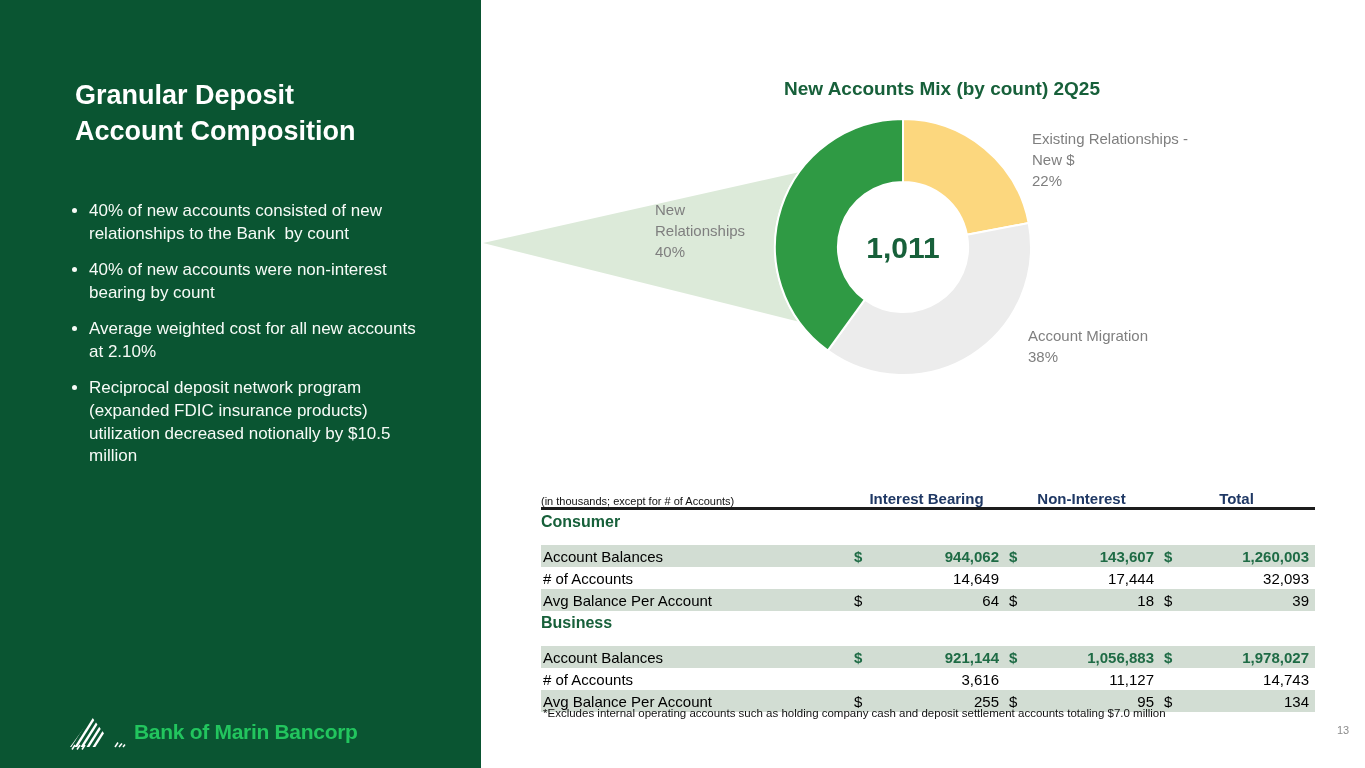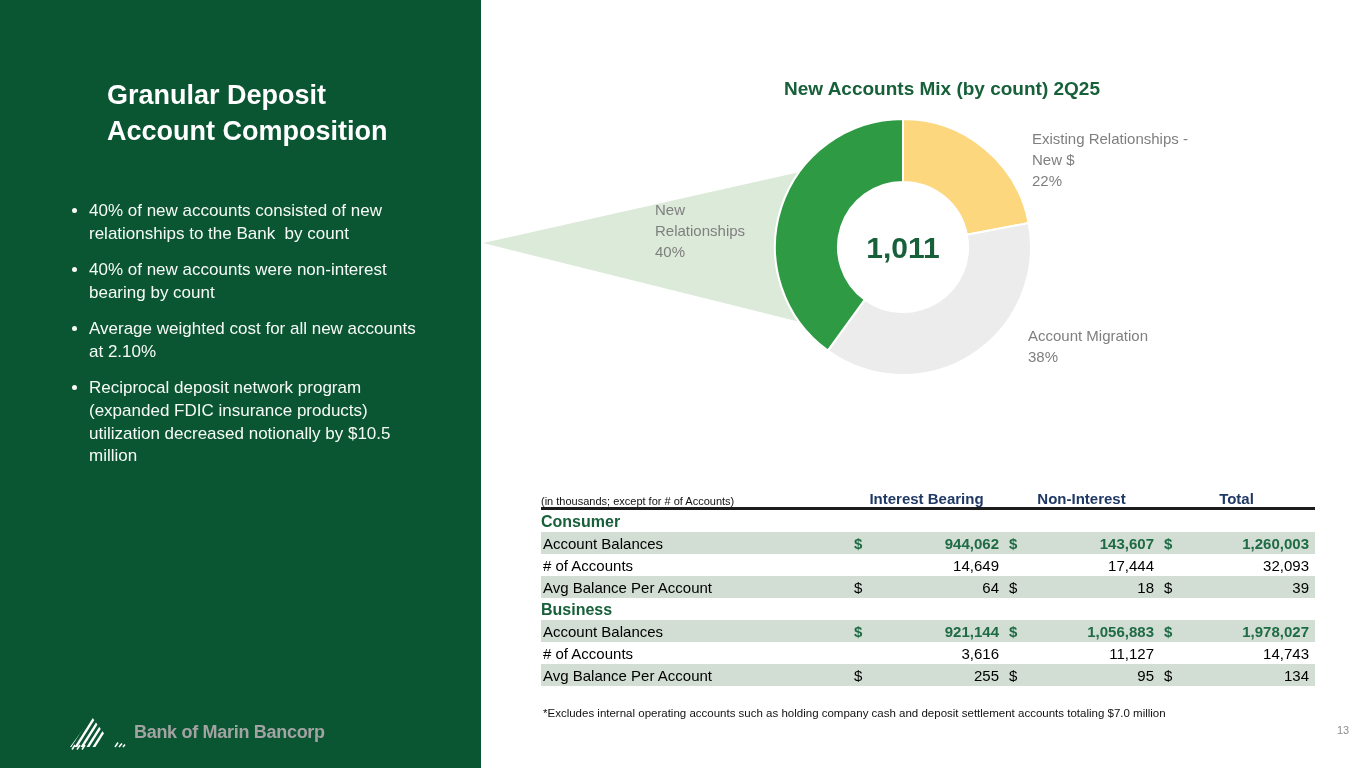--- a/index.html
+++ b/index.html
@@ -5,26 +5,26 @@
   * { margin:0; padding:0; box-sizing:border-box; }
   html,body { background:#888; }
   .slide {
     position:relative; width:1365px; height:768px; background:#ffffff;
     font-family:"Liberation Sans", sans-serif; overflow:hidden; margin:0 auto;
   }
   
   .sidebar { position:absolute; left:0; top:0; width:481px; height:768px; background:#0A5532; }
   .sidebar-title {
     position:absolute; left:75px; top:78px; width:360px;
-    color:#ffffff; font-size:27px; font-weight:bold; line-height:1.32; white-space:pre-line;margin-left:32px;
+    color:#ffffff; font-size:27px; font-weight:bold; line-height:1.32; white-space:pre-line;
   }
   .bullets { position:absolute; left:68px; top:200px; width:352px; list-style:disc outside; padding-left:21px; }
   .bullets li { color:#f7fbf7; font-size:17px; line-height:1.35; margin-bottom:13px; white-space:pre-wrap; }
   .logo { position:absolute; left:70px; top:714px; display:flex; align-items:center; gap:8px; }
-  .logo-text { color:#a3a3a3; font-size:18px; font-weight:bold; letter-spacing:-0.3px; white-space:nowrap; }
+  .logo-text { color:#22c55e; font-size:21px; font-weight:bold; letter-spacing:-0.3px; white-space:nowrap; }
   
   .chart-title {
     position:absolute; left:481px; top:78px; width:884px; text-align:center;
     color:#17603A; font-size:19px; font-weight:bold;padding-left:38px;
   }
   .donut-svg { position:absolute; left:481px; top:105px; }
   .donut-center-text { font-size:30px; font-weight:bold; fill:#17603A; }
   .pie-label { position:absolute; color:#7F7F7F; font-size:15px; line-height:1.4; white-space:pre-line; }
   .lbl-existing  { left:1032px; top:128px; width:190px; }
   .lbl-newrel    { left:655px;  top:199px; width:140px; }
@@ -34,21 +34,21 @@
     position:absolute; left:540px; top:421px; width:775px; text-align:center;
     color:#17603A; font-size:17.5px; font-weight:bold; line-height:1.5; white-space:pre-wrap;
   }
   .dep-table { position:absolute; left:541px; top:487px; width:774px; }
   .t-head {
     display:grid; grid-template-columns:308px 155px 155px 155px; align-items:end;
     height:23px; border-bottom:3px solid #1c1c1c; padding-bottom:0;
   }
   .t-note { font-size:11px; color:#111111; }
   .t-col-h { text-align:center; font-size:15px; font-weight:bold; color:#1F3864; }
-  .t-section { height:22px; line-height:23px; font-size:16px; font-weight:bold; color:#17603A; }
+  .t-section { height:35px; line-height:23px; font-size:16px; font-weight:bold; color:#17603A; }
   .t-row { display:grid; grid-template-columns:308px 26px 129px 26px 129px 26px 129px; height:22px; align-items:center; }
   .t-row.shaded { background:#D2DDD3; }
   .t-label { font-size:15px; color:#000000; padding-left:2px; }
   .t-dollar { font-size:15px; color:#000000; padding-left:5px; }
   .t-val { font-size:15px; color:#000000; text-align:right; padding-right:5px; }
   .t-row.green-vals .t-dollar, .t-row.green-vals .t-val { color:#1E6B45; font-weight:bold; }
   .footnote { position:absolute; left:543px; top:707px; width:760px; font-size:11.5px; color:#111111; }
   .page-num { position:absolute; left:1316px; top:724px; font-size:11px; color:#8c8c8c;margin-left:21px; }
 </style>
 </head>

